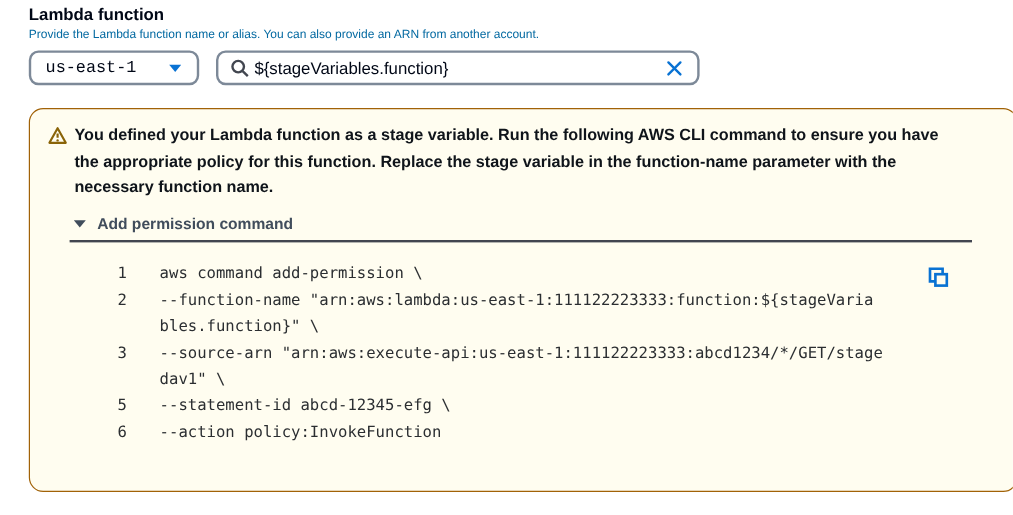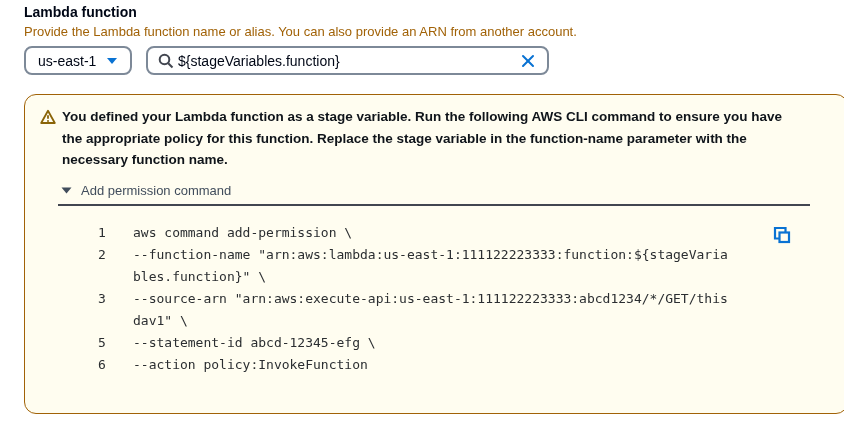--- a/index.html
+++ b/index.html
@@ -5,28 +5,28 @@
   * { box-sizing: border-box; margin: 0; padding: 0; }
   html, body { width: 844px; height: 429px; overflow: hidden; }
   body {
     background: #ffffff;
     font-family: "Liberation Sans", sans-serif;
     color: #000716;
   }
   .page { padding: 4px 0 0 24px; }
 
   .title { font-size: 14px; font-weight: 700; color: #000716; }
-  .subtitle { font-size: 13px; color: #a16207; margin-top: 4px; }
+  .subtitle { font-size: 10px; color: #0369a1; margin-top: 4px; }
 
   .controls { display: flex; gap: 14px; margin-top: 7px; align-items: center; }
   .dropdown {
-    width: 108px; height: 29px;
+    width: 142px; height: 29px;
     border: 2px solid #7d8998; border-radius: 8px;
     display: flex; align-items: center; justify-content: space-between;
-    padding: 0 12px; background: #ffffff; cursor: pointer;
+    padding: 0 12px; background: #ffffff; cursor: pointer; font-family: Liberation Mono, monospace;
   }
   .dropdown .dd-value { font-size: 14px; color: #000716; }
   .search-box {
     width: 403px; height: 29px;
     border: 2px solid #7d8998; border-radius: 8px;
     display: flex; align-items: center;
     padding: 0 10px; gap: 4px; background: #ffffff;
   }
   .search-box input {
     border: none; outline: none; background: transparent;
@@ -49,21 +49,21 @@
   .alert-msg {
     font-size: 13.5px; font-weight: 700; line-height: 21.5px;
     color: #0f141a; width: 742px;
   }
 
   .expander {
     margin-top: 12px; margin-left: 21px;
     display: flex; align-items: center; gap: 9px; cursor: pointer;
     width: fit-content;
   }
-  .expander-label { font-size: 13px; font-weight: 400; color: #414d5c; }
+  .expander-label { font-size: 13px; font-weight: 700; color: #414d5c; }
   .divider {
     margin-left: 18px; margin-top: 6px;
     width: 752px; border-top: 2px solid #424650;
   }
 
   .code {
     margin-top: 16px;
     font-family: "DejaVu Sans Mono", monospace;
     font-size: 13px; line-height: 22px; color: #2b2e31;
   }
@@ -131,21 +131,21 @@
           </svg>
       </span>
       <span class="expander-label">Add permission command</span>
     </div>
     <div class="divider"></div>
 
     <div class="code">
         <div class="code-row"><span class="ln">1</span><span>aws command add-permission \</span></div>
         <div class="code-row"><span class="ln">2</span><span>--function-name "arn:aws:lambda:us-east-1:111122223333:function:${stageVaria</span></div>
         <div class="code-row"><span class="ln"></span><span>bles.function}" \</span></div>
-        <div class="code-row"><span class="ln">3</span><span>--source-arn "arn:aws:execute-api:us-east-1:111122223333:abcd1234/*/GET/this</span></div>
+        <div class="code-row"><span class="ln">3</span><span>--source-arn "arn:aws:execute-api:us-east-1:111122223333:abcd1234/*/GET/stage</span></div>
         <div class="code-row"><span class="ln"></span><span>dav1" \</span></div>
         <div class="code-row"><span class="ln">5</span><span>--statement-id abcd-12345-efg \</span></div>
         <div class="code-row"><span class="ln">6</span><span>--action policy:InvokeFunction</span></div>
       </div>
 
     <button class="copy-btn" title="">
       <svg width="18" height="18" viewBox="0 0 18 18" fill="none">
         <path d="M12.5 6.5 V2 H2 V12.5 H6.5" stroke="#0972d3" stroke-width="2.2"></path>
         <rect x="6.5" y="6.5" width="9.5" height="9.5" fill="#fffdf0" stroke="#0972d3" stroke-width="2.2"></rect>
       </svg>

